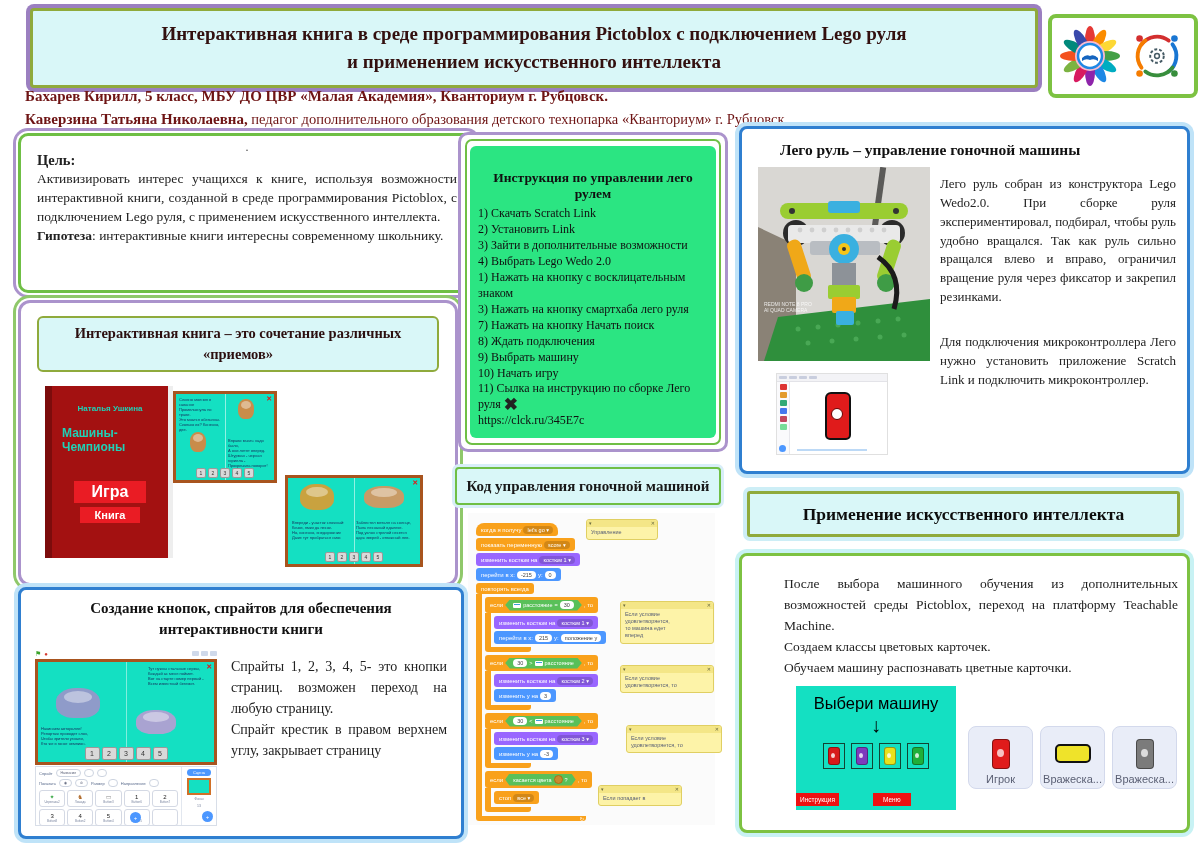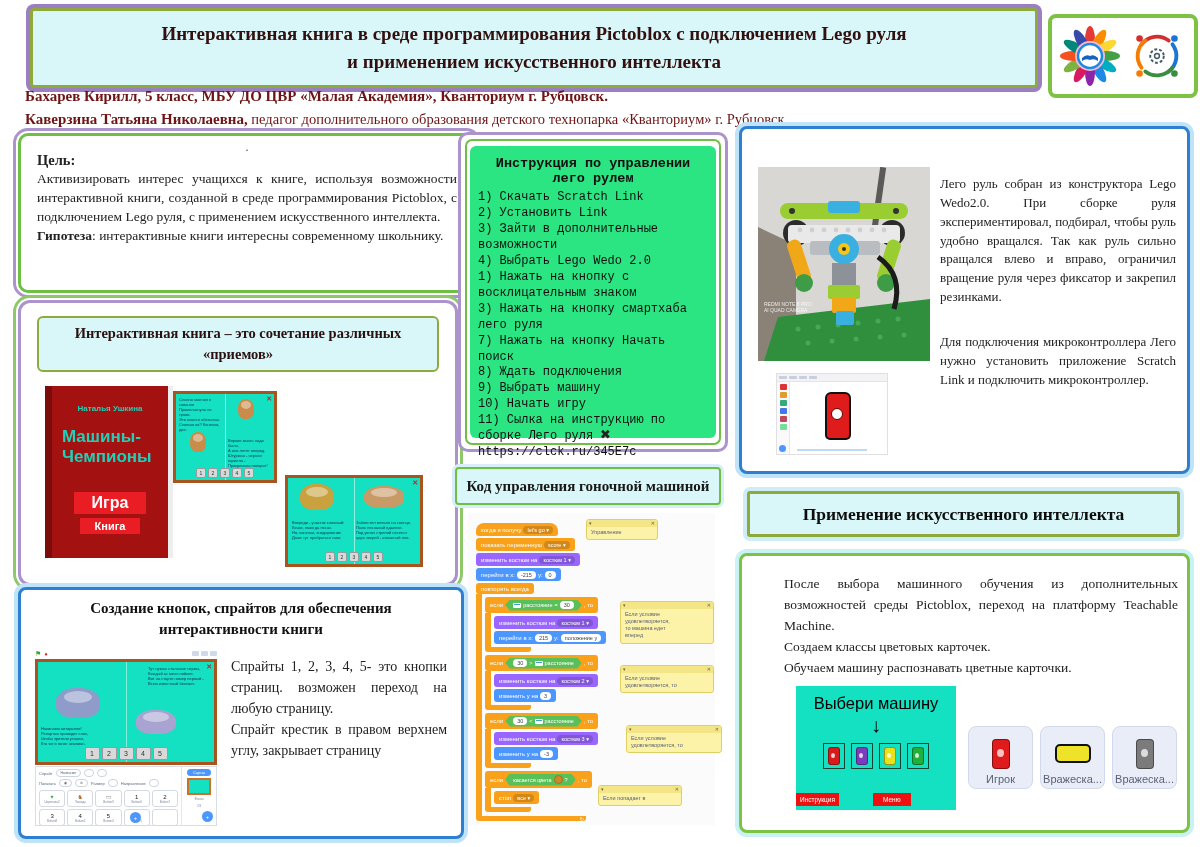--- a/index.html
+++ b/index.html
@@ -30,21 +30,21 @@
   .goal-dot{text-align:center;font-size:12px;color:#444;height:12px;}
   .goal-label{font-weight:bold;font-size:14.5px;}
   .goalbox p{margin:0;font-size:13.5px;line-height:1.42;}
   
   .bookbox{left:18px;top:300px;width:434px;height:280px;}
   .cyan-header{background:var(--cyanbox,#d9f7f8);border:2px solid var(--borderolive,#8faa3c);
     border-radius:6px;font-weight:bold;color:#2c0f0f;text-align:center;}
   .bookbox .cyan-header{margin:13px auto 0;width:390px;padding:5px 4px;font-size:14.5px;line-height:1.45;}
   .cover{position:absolute;left:24px;top:83px;width:116px;height:172px;background:#a31111;border-left:7px solid #7c0c0c;border-right:5px solid #eee;}
   .cover .cauthor{color:#1fd1b6;font-weight:bold;font-size:8px;text-align:center;margin-top:18px;font-family:"Liberation Sans",sans-serif;}
-  .cover .ctitle{color:#1fd1b6;font-weight:bold;font-size:17px;text-align:left;margin:14px 0 0 10px;line-height:1.15;font-family:"Liberation Sans",sans-serif;}
+  .cover .ctitle{color:#1fd1b6;font-weight:bold;font-size:12px;text-align:left;margin:14px 0 0 10px;line-height:1.15;font-family:"Liberation Sans",sans-serif;}
   .cover .cbtn{display:block;background:#ea1c24;color:#fff;font-weight:bold;text-align:center;margin:0 auto;font-family:"Liberation Sans",sans-serif;}
   .cover .game{width:72px;font-size:16px;padding:2px 0;margin-top:26px;}
   .cover .bookb{width:60px;font-size:11px;padding:2px 0;margin-top:4px;}
   .pagecap{position:absolute;background:var(--teal,#14e0c2);border:3px solid #a8541e;}
   .pagecap .divider{position:absolute;left:50%;top:0;bottom:0;width:1px;background:#ffffff88;}
   .xclose{position:absolute;right:2px;top:1px;color:#e01b1b;font-weight:bold;font-size:7px;line-height:1;font-family:"Liberation Sans",sans-serif;}
   .tinytxt{position:absolute;font-size:4px;line-height:1.25;color:#14305c;font-family:"Liberation Sans",sans-serif;}
   .pagerow{position:absolute;bottom:2px;left:0;right:0;display:flex;justify-content:center;gap:2px;}
   .pbtn{background:#d9d9d9;border:1px solid #9a9a9a;border-radius:2px;color:#333;font-size:5px;width:8px;height:8px;
         display:flex;align-items:center;justify-content:center;font-family:"Liberation Sans",sans-serif;}
@@ -77,21 +77,21 @@
   .scenebtn{background:#4c97ff;color:#fff;font-size:4px;border-radius:6px;padding:1px 6px;}
   .scenethumb{width:20px;height:13px;background:var(--teal,#14e0c2);border:2px solid #d07028;}
   .sp-bk{font-size:3.5px;color:#7b86a0;text-align:center;line-height:1.3;}
   .addbtn{position:absolute;right:40px;bottom:2px;width:11px;height:11px;background:#4c97ff;border-radius:50%;color:#fff;font-size:6px;display:flex;align-items:center;justify-content:center;}
   .addbtn2{right:4px;bottom:2px;position:absolute;width:11px;height:11px;background:#4c97ff;border-radius:50%;color:#fff;font-size:6px;display:flex;align-items:center;justify-content:center;}
   .btnsbox .bodytxt{position:absolute;left:210px;top:66px;width:216px;font-size:14px;line-height:1.5;}
   
   .instrbox{position:absolute;left:458px;top:132px;width:264px;height:314px;border:3px solid #ab93cc;border-radius:10px;background:#fff;}
   .instr-in{position:absolute;left:4px;right:4px;top:4px;bottom:4px;border:2px solid #6fbf45;border-radius:7px;background:#fff;}
   .instr-panel{position:absolute;left:3px;right:3px;top:5px;bottom:5px;background:var(--green,#2be582);border-radius:6px;
-    padding:10px 8px;font-family:Liberation Mono, monospace;color:#101010;}
+    padding:24px 8px;font-family:Liberation Serif, serif;color:#101010;}
   .instr-title{font-weight:bold;font-size:13.5px;text-align:center;margin-bottom:4px;}
   .instr-item{font-size:12px;line-height:1.33;}
   .instr-x{font-weight:bold;font-size:17px;color:#222;vertical-align:middle;line-height:0;}
   
   .codehdr{position:absolute;left:455px;top:467px;width:262px;height:34px;background:var(--cyanbox,#d9f7f8);
     border:2px solid #6fbf45;border-radius:4px;box-shadow:0 0 0 3px #d8eef8;
     display:flex;align-items:center;justify-content:center;font-weight:bold;font-size:15px;color:#181818;}
   .codepanel{position:absolute;left:468px;top:513px;width:247px;height:312px;background:#fbfbfb;
     background-image:radial-gradient(#e3e3e3 0.7px,transparent 0.7px);background-size:12px 12px;
     font-family:"Liberation Sans",sans-serif;}
@@ -563,20 +563,21 @@
 удовлетворяется, то</span></div>
     <div class="comment" style="left:130px;top:272px;width:74px;">
       <span class="cbar">
           <span>▾</span>
           <span>✕</span>
         </span>
       <span class="pre">Если попадает в</span></div>
   </div>
 
   <div class="box bl legobox">
+    <div class="ltitle">Лего  руль – управление гоночной машины</div>
 
     <svg class="legophoto" viewBox="0 0 172 194">
       <rect width="172" height="194" fill="#d9d7d3"></rect>
       <polygon points="0,60 38,78 38,194 0,194" fill="#8a8276"></polygon>
       <rect x="118" y="0" width="6" height="60" fill="#5b5a58" transform="rotate(8 121 30)"></rect>
       <polygon points="20,150 172,132 172,194 6,194" fill="#2f8f3c"></polygon>
       <g fill="#49a855">
         <circle cx="40" cy="162" r="2.5"></circle>
           <circle cx="60" cy="160" r="2.5"></circle>
           <circle cx="80" cy="158" r="2.5"></circle>

